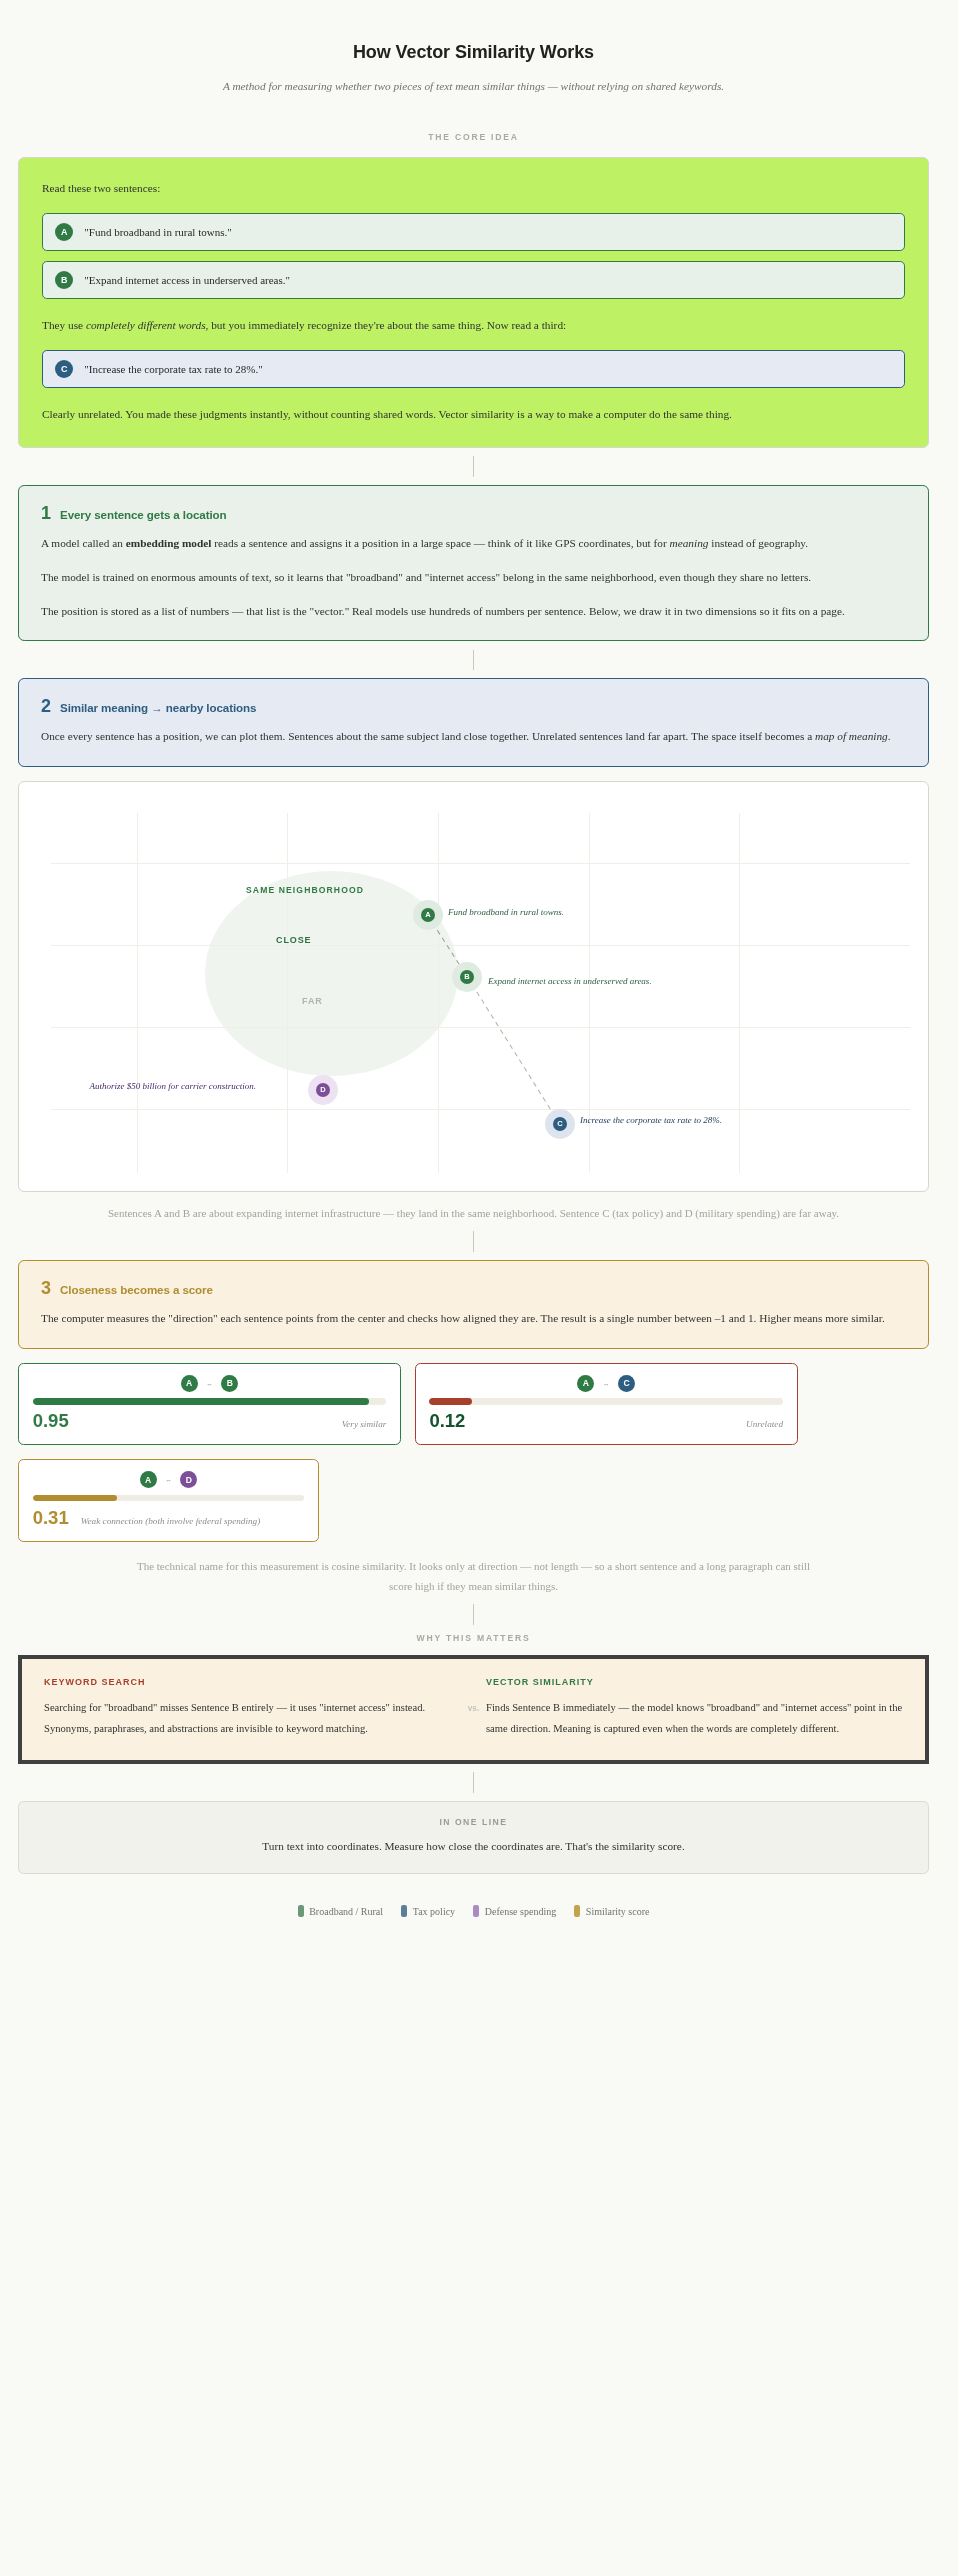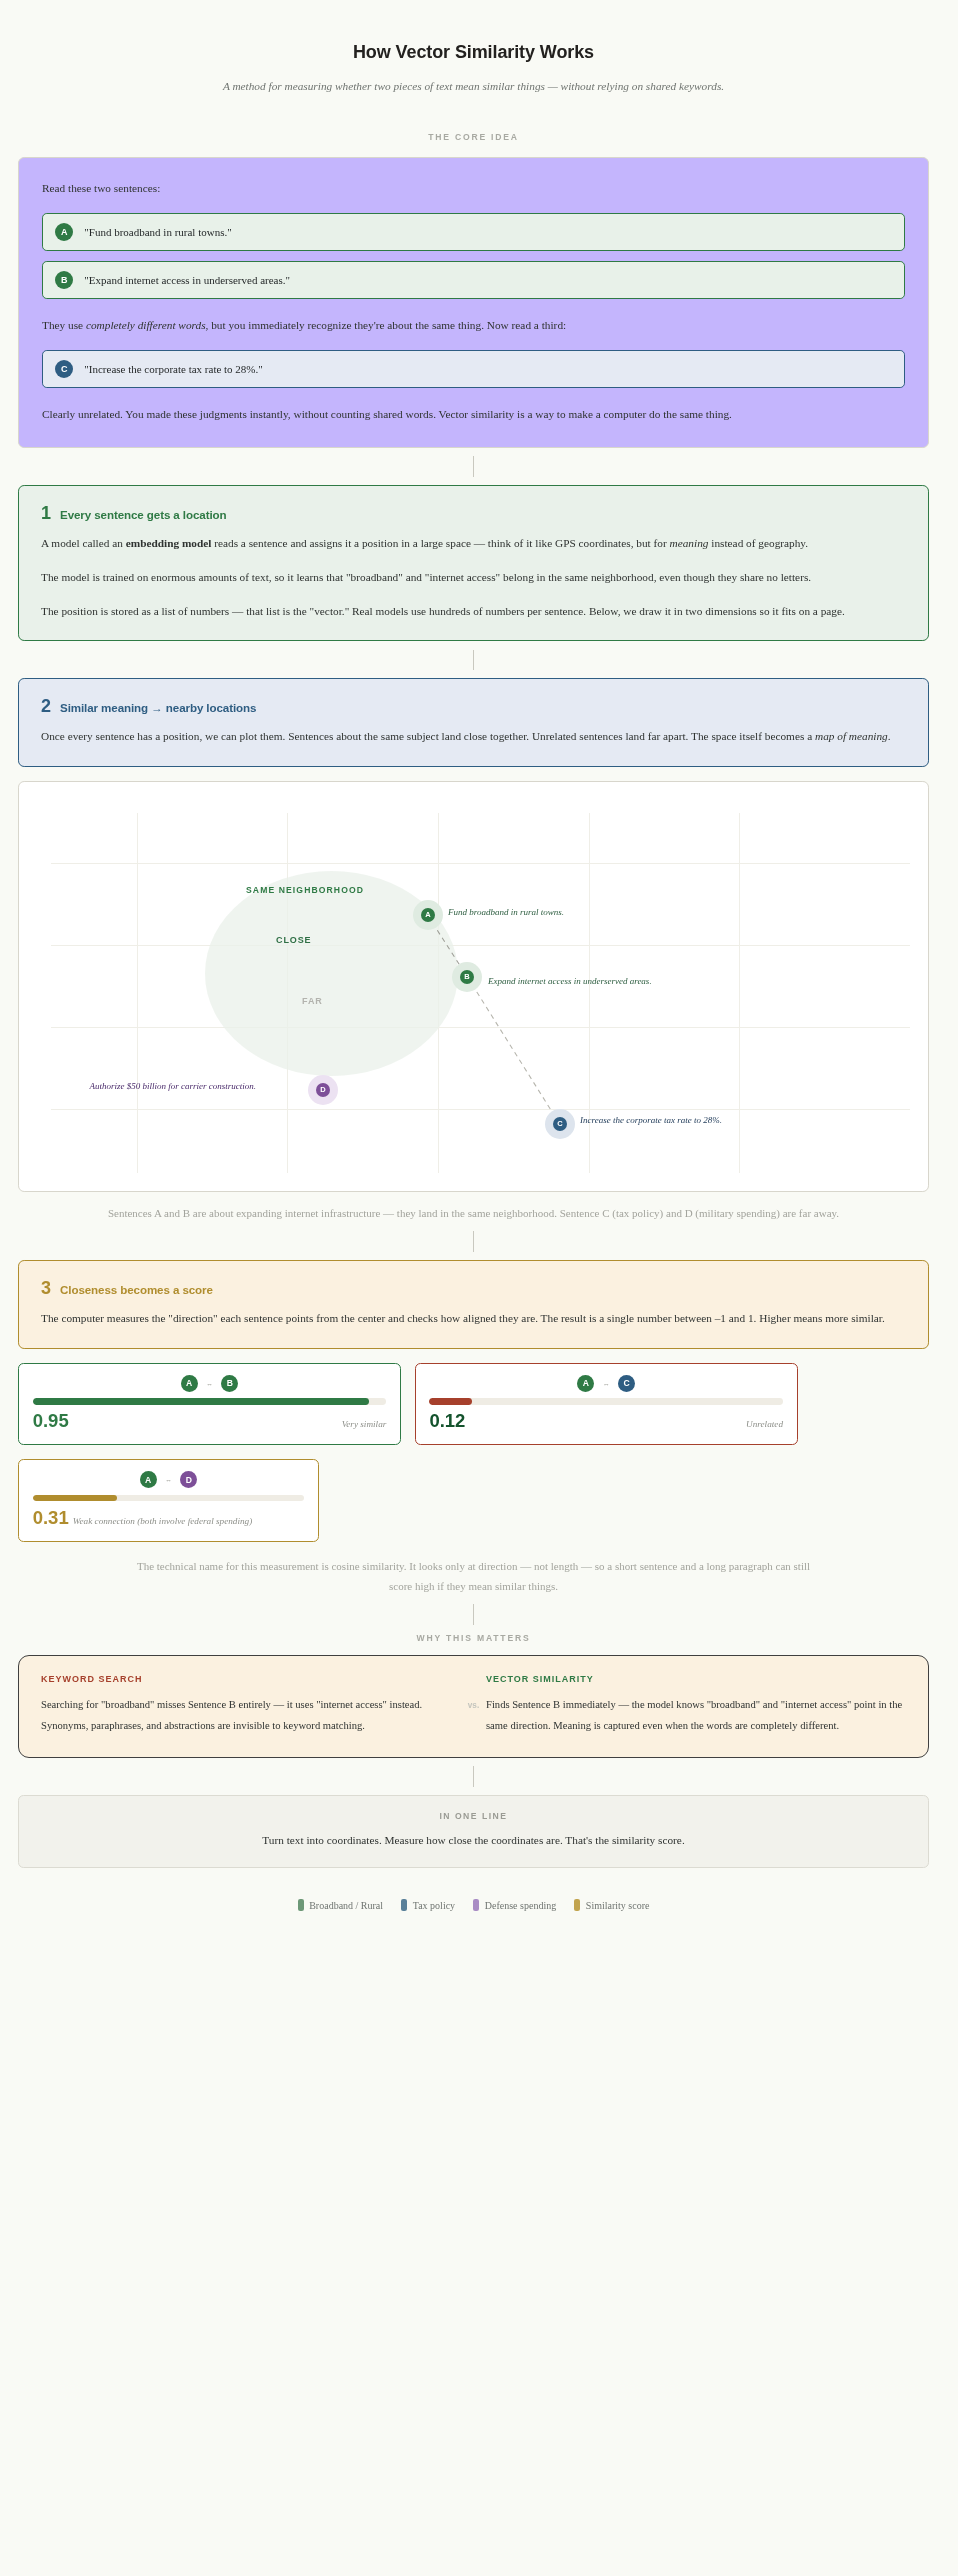--- a/index.html
+++ b/index.html
@@ -40,21 +40,21 @@
     font-size:8.6px;
     letter-spacing:1.8px;
     color:#a8a9a2;
     margin:37px 0 15px;
   }
 
   
   .card{
     box-sizing:border-box;
     border-radius:6.2px;
-    background:#c4b5fd;
+    background:#bef264;
     border:0.7px solid #d8d6cc;
     padding:20.5px 23px 22px;
   }
   .card p{
     margin:0 0 13.7px;
     font-size:11.3px;
     line-height:1.85;
     color:#2f3331;
   }
   .card p:last-child{margin-bottom:0;}
@@ -175,26 +175,26 @@
   .score-pair .badge{width:17px;height:17px;font-size:8.6px;}
   .arrows{color:#a9aaa3;font-size:7.5px;}
   .bar{height:6.2px;border-radius:3.4px;background:#efece4;overflow:hidden;}
   .bar > i{display:block;height:100%;border-radius:3.4px;}
   .score-foot{display:flex;align-items:baseline;justify-content:space-between;margin-top:5.5px;}
   .score-val{font-family:"Liberation Sans", sans-serif;font-weight:bold;font-size:18.5px;}
   .score-note{font-style:italic;font-size:9.2px;color:#8d8f89;}
   .score.s1 .score-val{color:#2f7a45;}
   .score.s2 .score-val{color:#14532d;}
   .score.s3 .score-val{color:#b08d2e;}
-  .score.s3 .score-foot{justify-content:flex-start;gap:4px;}
+  .score.s3 .score-foot{justify-content:flex-start;gap:12px;}
 
   
   .compare{
     box-sizing:border-box;
-    background:#fbf1e0;border:1px solid #404040;border-radius:11px;
+    background:#fbf1e0;border:4px solid #404040;border-radius:0;
     padding:18px 22px 20.5px;display:flex;align-items:flex-start;gap:0;
   }
   .cmp-col{flex:1;}
   .cmp-head{
     font-family:"Liberation Sans", sans-serif;font-weight:bold;font-size:9px;
     letter-spacing:1px;margin-bottom:11px;
   }
   .cmp-head.kw{color:#a6402c;}
   .cmp-head.vec{color:#2f7a45;}
   .cmp-col p{margin:0;font-size:10.6px;line-height:1.95;color:#2f3331;}

